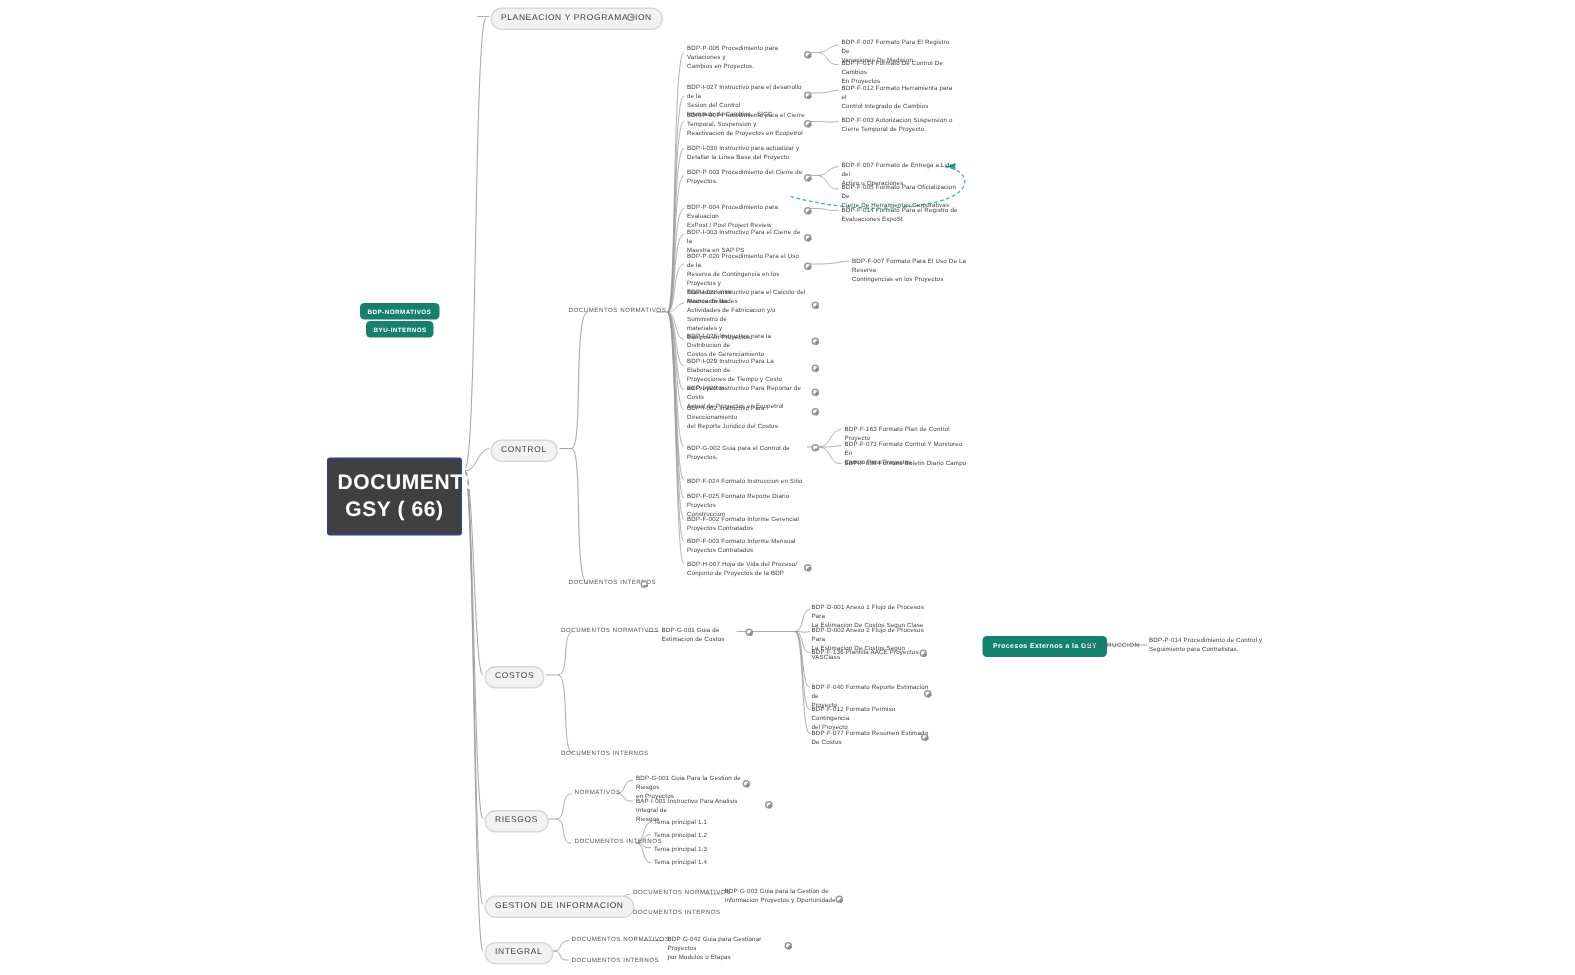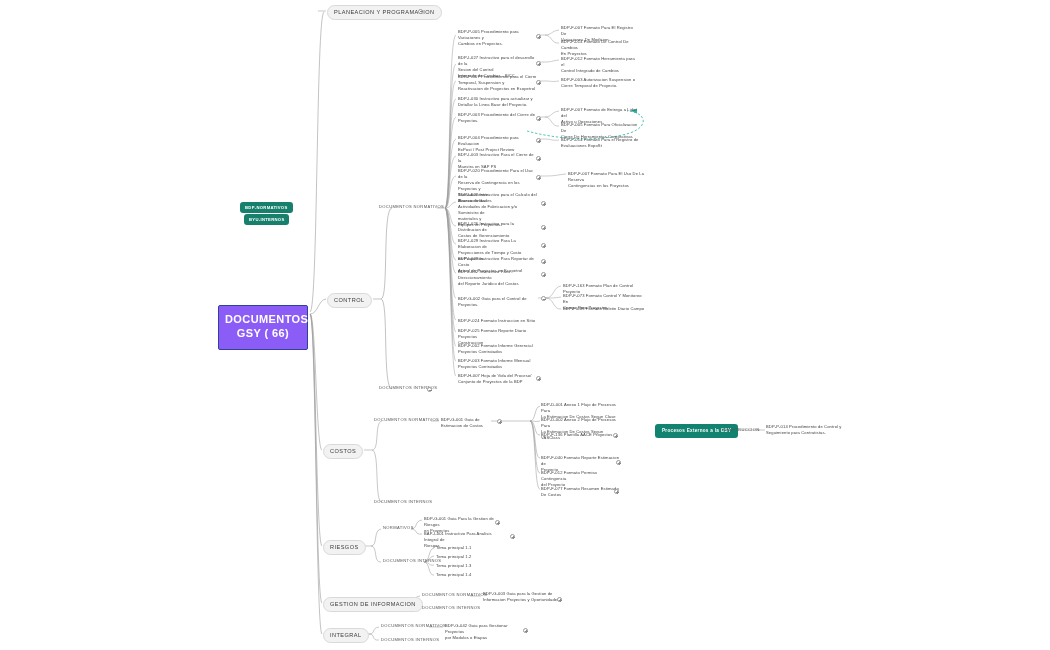--- a/index.html
+++ b/index.html
@@ -25,24 +25,24 @@
     pointer-events: none;
   }
   .node {
     position: absolute;
     box-sizing: border-box;
     line-height: 1.25;
     white-space: pre-line;
   }
   
   .root {
-    background: #8b5cf6;
+    background: #404040;
     color: #ffffff;
     font-weight: bold;
-    font-size: 11px;
+    font-size: 14px;
     letter-spacing: .4px;
     text-align: center;
     padding: 7px 6px 8px 6px;
     border-radius: 2px;
     border: 1px solid #31409e;
   }
   
   .branch {
     background: #f2f2f2;
     border: 1px solid #d9d9d9;

